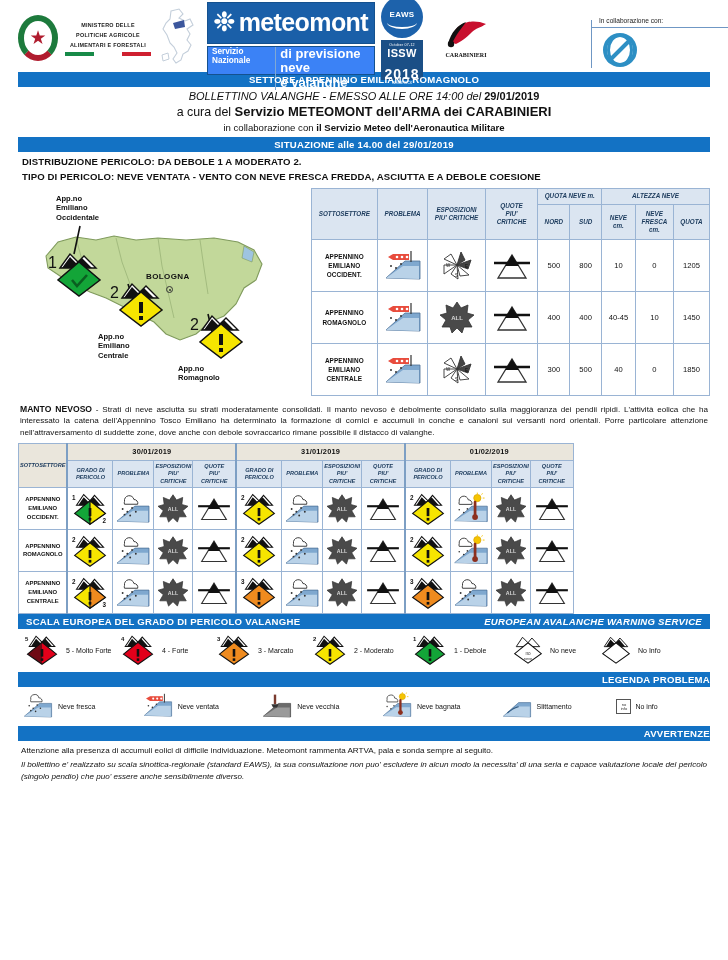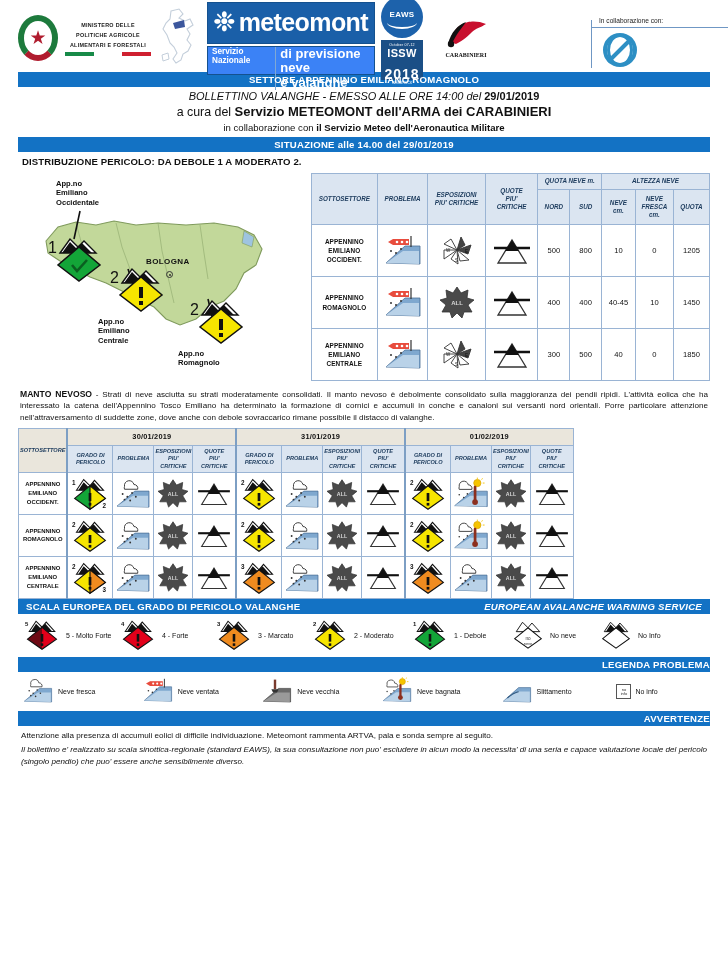--- a/index.html
+++ b/index.html
@@ -228,20 +228,21 @@
   <div class="title-line2">
     <span>a cura del </span><b>Servizio METEOMONT dell'ARMA dei CARABINIERI</b>
   </div>
   <div class="title-line3">
     <span>in collaborazione con </span><b>il Servizio Meteo dell'Aeronautica Militare</b>
   </div>
 
   <div class="banner">SITUAZIONE alle 14.00 del 29/01/2019</div>
 
   <div class="info-line">DISTRIBUZIONE PERICOLO: DA DEBOLE 1 A MODERATO 2.</div>
+  <div class="info-line">TIPO DI PERICOLO: NEVE VENTATA - VENTO CON NEVE FRESCA FREDDA, ASCIUTTA E A DEBOLE COESIONE</div>
 
   <div class="sit-wrap">
 
     <div class="map-box">
       <svg width="284" height="208" viewBox="0 0 284 208">
         <path d="M28 68 L40 54 L58 49 L78 52 L96 48 L118 52 L140 50 L168 52 L196 50 L220 54 L236 62 L244 76 L238 92 L226 100 L218 116 L206 128 L192 134 L178 146 L162 152 L148 146 L136 134 L120 126 L104 118 L88 110 L72 104 L56 96 L42 88 L30 80 Z" fill="#c2d89a" stroke="#7f9a5c" stroke-width="1.1"></path>
         <path d="M98 50 L104 74 L112 96 L120 120" fill="none" stroke="#9ab477" stroke-width=".8"></path>
         <path d="M140 50 L144 78 L150 104 L156 130" fill="none" stroke="#9ab477" stroke-width=".8"></path>
         <path d="M182 52 L186 80 L190 106" fill="none" stroke="#9ab477" stroke-width=".8"></path>
         <path d="M58 50 L64 72 L72 96" fill="none" stroke="#9ab477" stroke-width=".8"></path>

